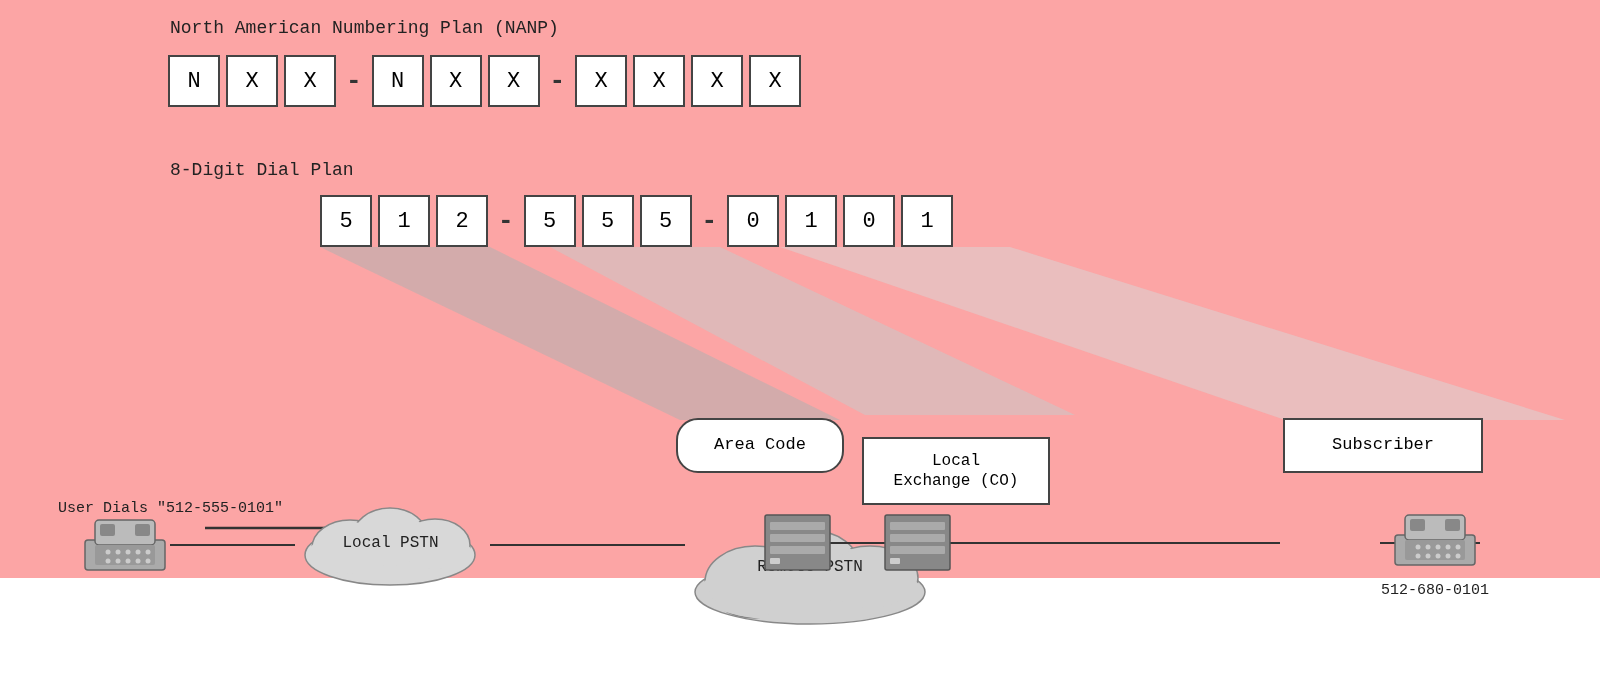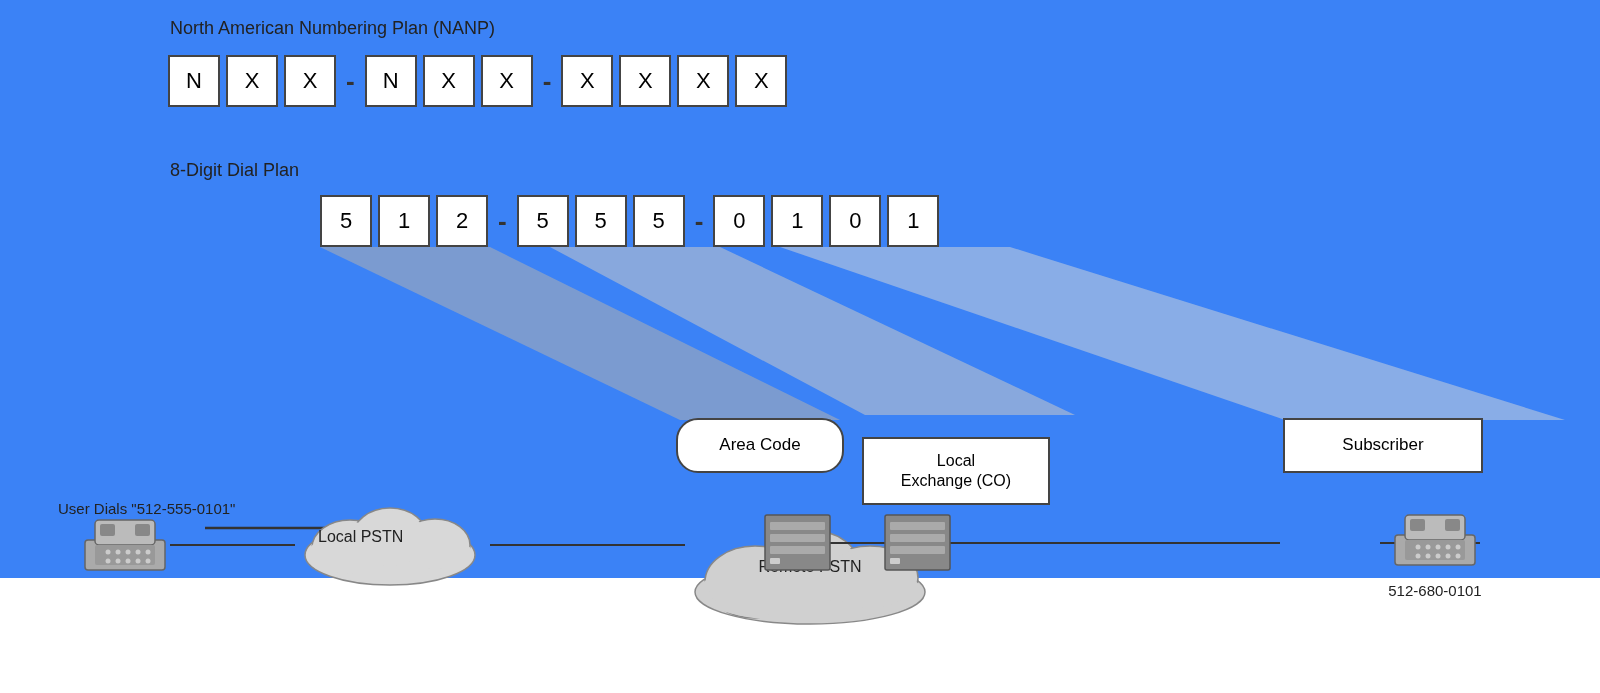--- a/index.html
+++ b/index.html
@@ -8,21 +8,22 @@
       font-family: Arial, sans-serif;
       width: 1600px;
       height: 693px;
       overflow: hidden;
       position: relative;
     }
     .main-container {
       width: 1600px;
       height: 578px;
       position: relative;
-      background: #3b82f6;
+      background: #fca5a5;
+      font-family: Liberation Mono, monospace;
     }
 
     
     .nanp-title {
       position: absolute;
       top: 18px;
       left: 170px;
       font-size: 18px;
       color: #222;
     }
@@ -187,21 +188,21 @@
       <ellipse cx="100" cy="65" rx="85" ry="30" fill="#d8d8d8" stroke="#888" stroke-width="1.5"></ellipse>
       <ellipse cx="60" cy="58" rx="38" ry="28" fill="#d8d8d8" stroke="#888" stroke-width="1.5"></ellipse>
       <ellipse cx="100" cy="48" rx="38" ry="30" fill="#d8d8d8" stroke="#888" stroke-width="1.5"></ellipse>
       <ellipse cx="145" cy="55" rx="35" ry="26" fill="#d8d8d8" stroke="#888" stroke-width="1.5"></ellipse>
 
       <ellipse cx="100" cy="65" rx="83" ry="28" fill="#d8d8d8"></ellipse>
       <ellipse cx="60" cy="58" rx="36" ry="26" fill="#d8d8d8"></ellipse>
       <ellipse cx="100" cy="48" rx="36" ry="28" fill="#d8d8d8"></ellipse>
       <ellipse cx="145" cy="55" rx="33" ry="24" fill="#d8d8d8"></ellipse>
     </svg>
-    <div style="position:absolute; top:38px; left:28px; font-size:16px; color:#222; text-align:left; width:145px;">Local PSTN</div>
+    <div style="position:absolute; top:44px; left:28px; font-size:16px; color:#222; text-align:center; width:145px;">Local PSTN</div>
   </div>
 
   <div class="cloud-container" style="left:680px; top:510px;">
     <svg width="260" height="120" viewBox="0 0 260 120">
       <ellipse cx="130" cy="82" rx="115" ry="32" fill="#d0d0d0" stroke="#888" stroke-width="1.5"></ellipse>
       <ellipse cx="75" cy="72" rx="50" ry="36" fill="#d0d0d0" stroke="#888" stroke-width="1.5"></ellipse>
       <ellipse cx="130" cy="58" rx="50" ry="38" fill="#d0d0d0" stroke="#888" stroke-width="1.5"></ellipse>
       <ellipse cx="190" cy="68" rx="48" ry="32" fill="#d0d0d0" stroke="#888" stroke-width="1.5"></ellipse>
       <ellipse cx="130" cy="82" rx="113" ry="30" fill="#d0d0d0"></ellipse>
       <ellipse cx="75" cy="72" rx="48" ry="34" fill="#d0d0d0"></ellipse>

